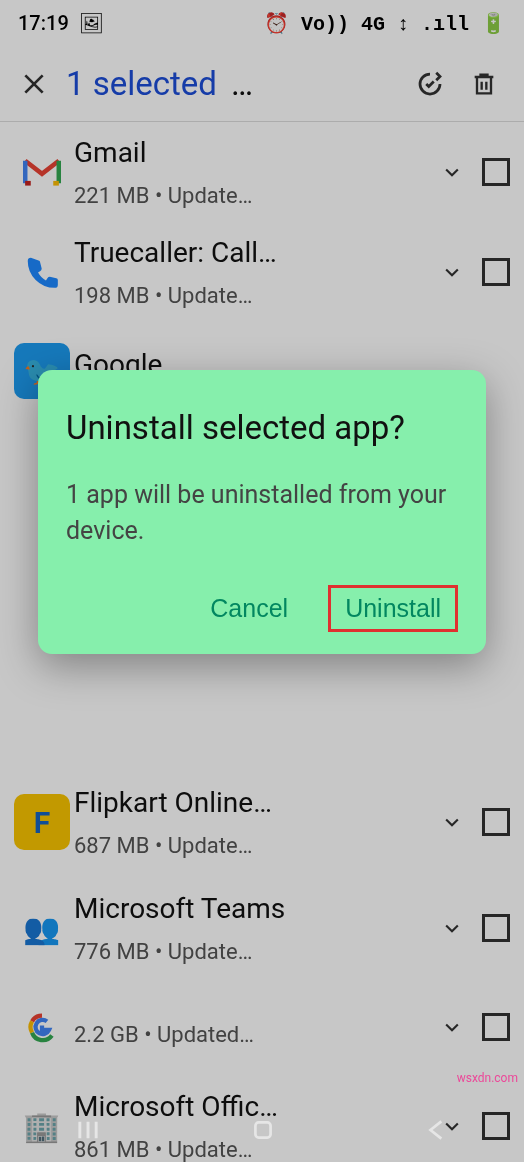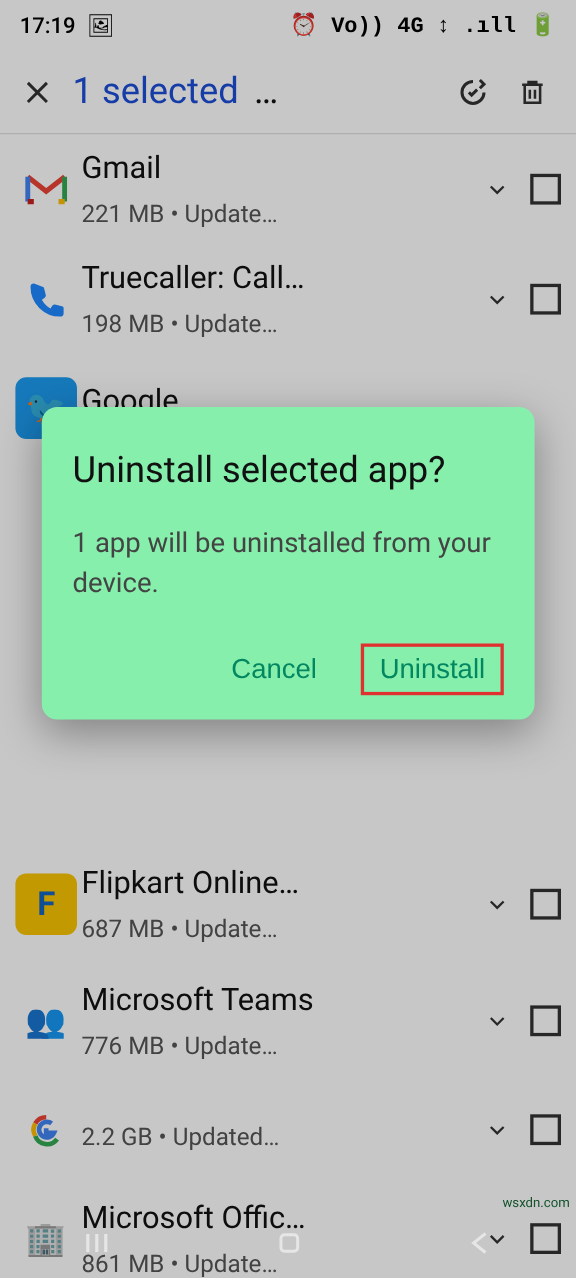--- a/index.html
+++ b/index.html
@@ -132,23 +132,23 @@
       bottom:0; left:0; right:0;
       height: 60px;
       display:flex;
       justify-content:space-around;
       align-items:center;
       color:#e6e6e6;
       z-index:6;
     }
     .watermark {
       position:absolute;
-      right:6px; bottom:62px;
+      right:6px; bottom:77px;
       font-size:12px;
-      color:#14532d;
+      color:#ec4899;
       z-index:6;
     }
     
     .ic-gmail { background:#fff; }
     .ic-truecaller { background:#fff; color:#1e88ff; }
     .ic-twitter { background:#1d9bf0; color:#fff; }
     .ic-flipkart { background:#f9c400; color:#1565c0; }
     .ic-teams { background:#fff; color:#4b53bc; }
     .ic-google { background:#fff; }
     .ic-office { background:#fff; color:#e64a19; }

